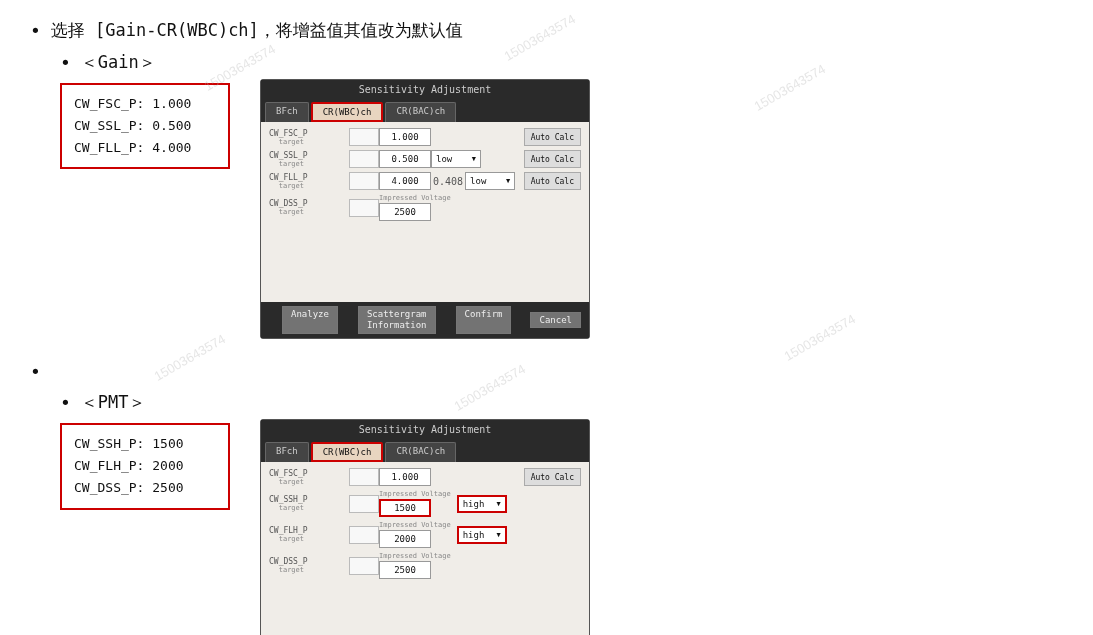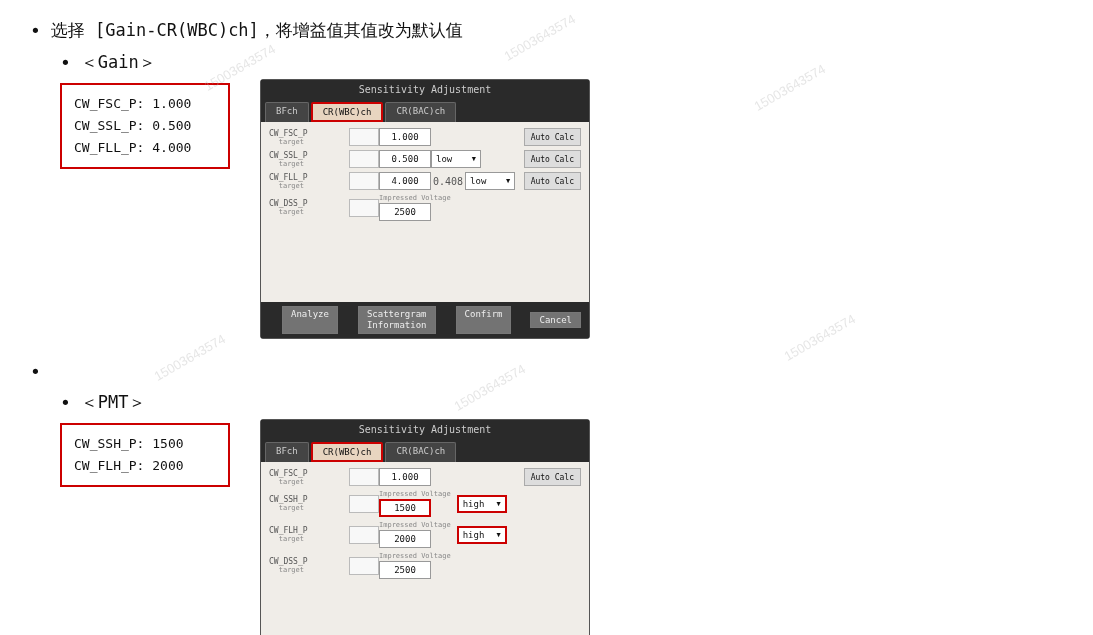--- a/index.html
+++ b/index.html
@@ -336,20 +336,21 @@
   <div class="sub-bullet">
     <span class="bullet-dot">•</span>
     <span class="bullet-text">＜PMT＞</span>
   </div>
 
   <div class="section-block">
 
     <div class="info-box">
       <div>CW_SSH_P: 1500</div>
       <div>CW_FLH_P: 2000</div>
+      <div>CW_DSS_P: 2500</div>
     </div>
 
     <div class="dialog">
       <div class="dialog-title">Sensitivity Adjustment</div>
       <div class="dialog-tabs">
         <div class="dialog-tab">BFch</div>
         <div class="dialog-tab active">CR(WBC)ch</div>
         <div class="dialog-tab">CR(BAC)ch</div>
       </div>
       <div class="dialog-body">

